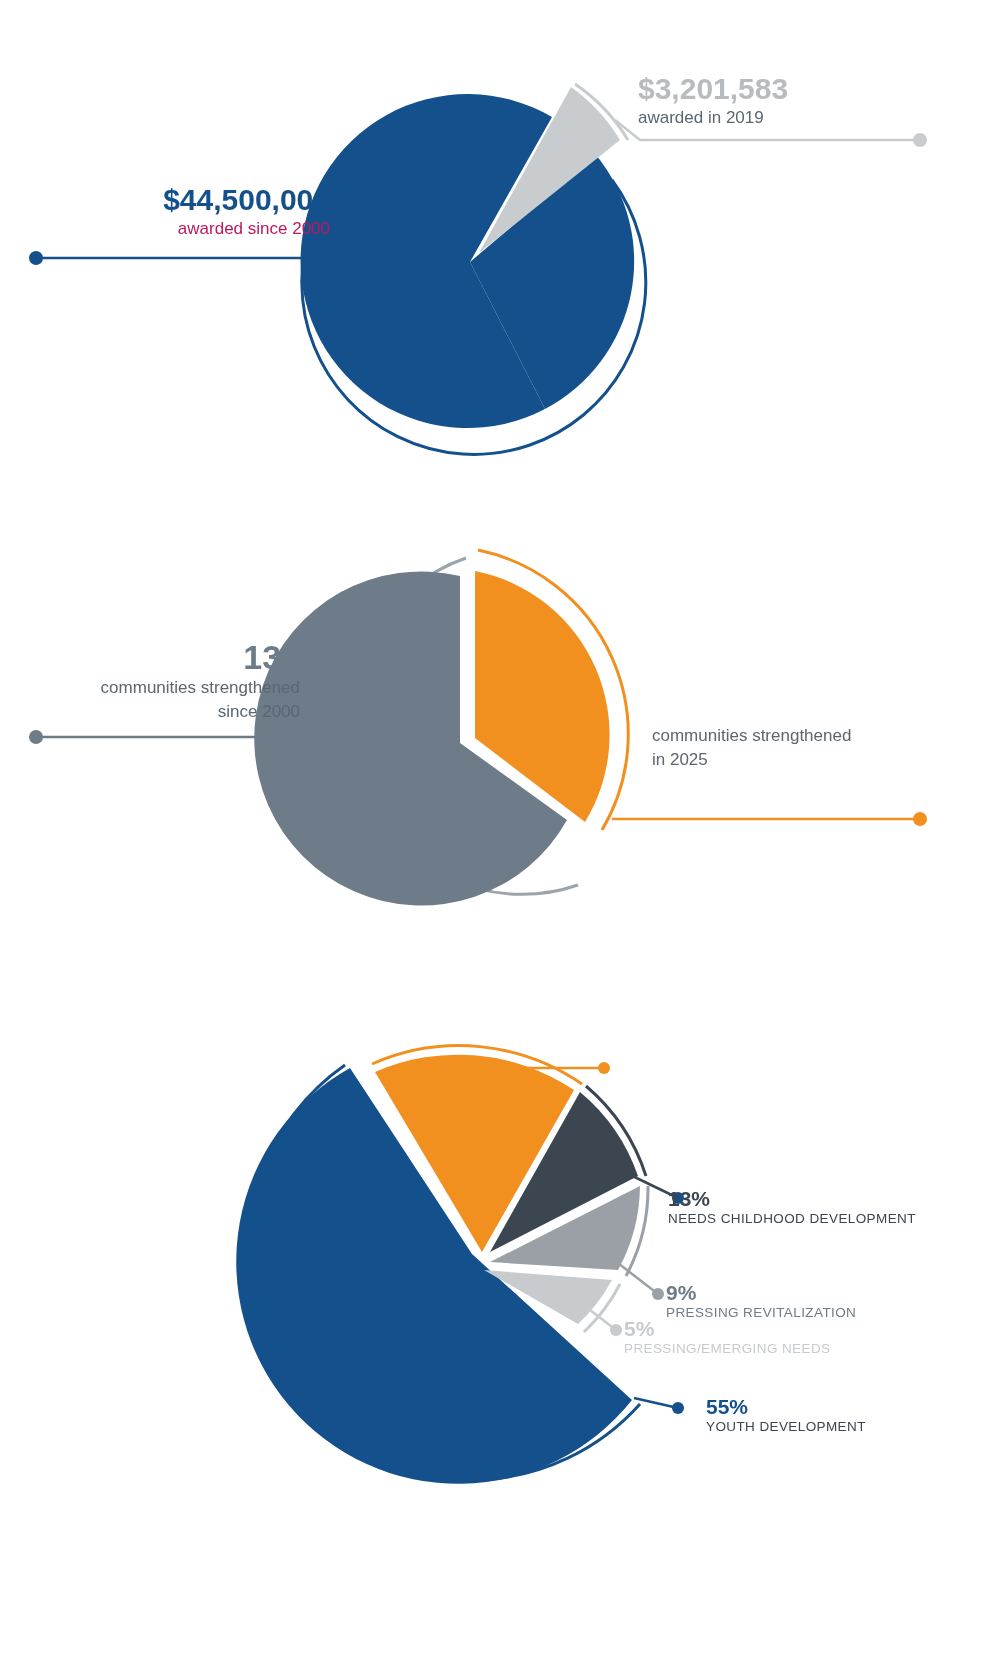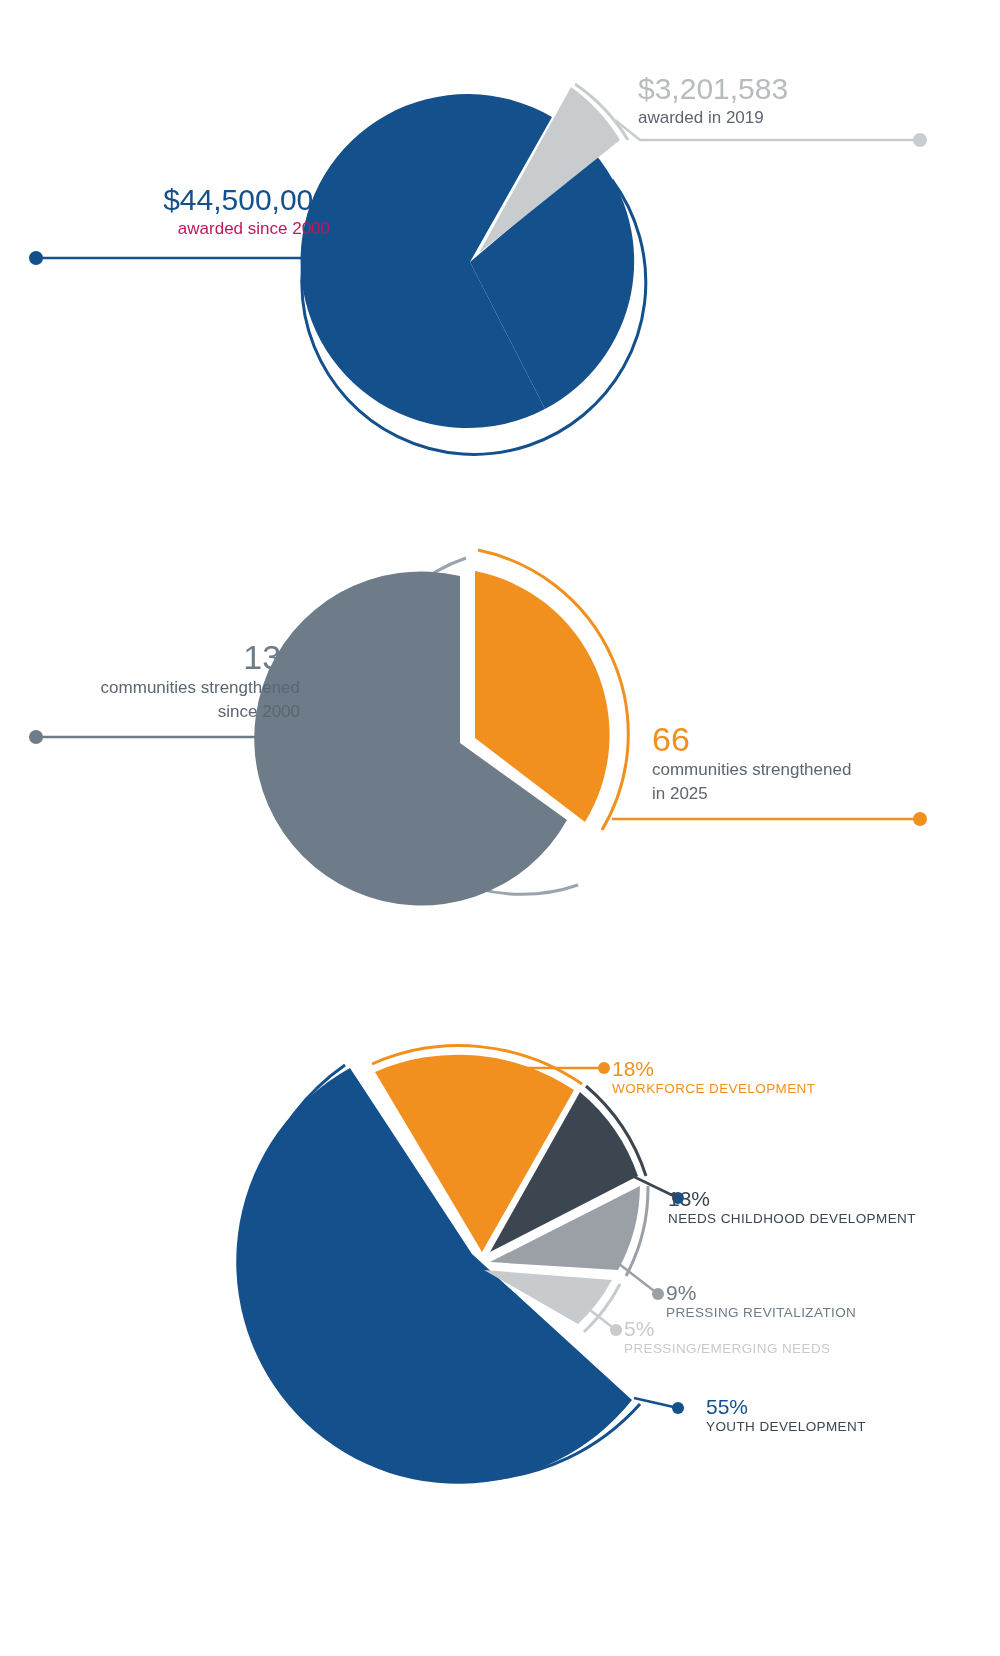--- a/index.html
+++ b/index.html
@@ -9,21 +9,21 @@
     font-family:"Liberation Sans", sans-serif;
     position:relative;
     overflow:hidden;
   }
   .chart-block{position:absolute;left:0;width:1000px;}
   #chart1{top:0;height:500px;}
   #chart2{top:500px;height:480px;}
   #chart3{top:980px;height:676px;}
   svg{display:block;}
   .lbl{position:absolute;}
-  .big{font-weight:normal;line-height:1;}
+  .big{font-weight:bold;line-height:1;}
   .sub{line-height:1.15;}
   
   .c-blue{color:#14508c;}
   .c-gray{color:#b9bcbe;}
   .c-slate{color:#6d7c88;}
   .c-orange{color:#f2901f;}
   .c-dark{color:#3c4650;}
   .c-ltgray{color:#c7cbce;}
 
   
@@ -103,21 +103,20 @@
     <path d="M 920 319 L 612 319" fill="none" stroke="#f2901f" stroke-width="2.5"></path>
   </svg>
 
   <div class="lbl" id="c2-left">
     <div class="big c-slate">137</div>
     <div class="sub">communities strengthened</div>
     <div class="sub">since 2000</div>
   </div>
 
   <div class="lbl" id="c2-right">
-    <div class="big c-orange">66</div>
     <div class="sub">communities strengthened</div>
     <div class="sub">in 2025</div>
   </div>
 </div>
 
 <div class="chart-block" id="chart3">
   <svg width="1000" height="676" viewBox="0 0 1000 676">
 
     <path d="M 472 274 L 350 88 A 222 222 0 1 0 632 420 Z" fill="#14508c"></path>
     <path d="M 345 85 A 228 228 0 0 0 480 500" fill="none" stroke="#14508c" stroke-width="3"></path>
@@ -144,24 +143,20 @@
     <circle cx="658" cy="314" r="6" fill="#9aa0a6"></circle>
     <path d="M 658 314 L 614 280" fill="none" stroke="#9aa0a6" stroke-width="2.5"></path>
 
     <circle cx="616" cy="350" r="6" fill="#c7cbce"></circle>
     <path d="M 616 350 L 590 330" fill="none" stroke="#c7cbce" stroke-width="2.5"></path>
 
     <circle cx="678" cy="428" r="6" fill="#14508c"></circle>
     <path d="M 678 428 L 634 418" fill="none" stroke="#14508c" stroke-width="2.5"></path>
   </svg>
 
-  <div class="c3lab" id="c3-workforce">
-    <div class="big c-orange">18%</div>
-    <div class="sub c-orange">WORKFORCE DEVELOPMENT</div>
-  </div>
 
   <div class="c3lab" id="c3-early">
     <div class="big c-dark">13%</div>
     <div class="sub c-dark">NEEDS CHILDHOOD DEVELOPMENT</div>
   </div>
 
   <div class="c3lab" id="c3-comm">
     <div class="big c-slate">9%</div>
     <div class="sub c-slate">PRESSING REVITALIZATION</div>
   </div>

